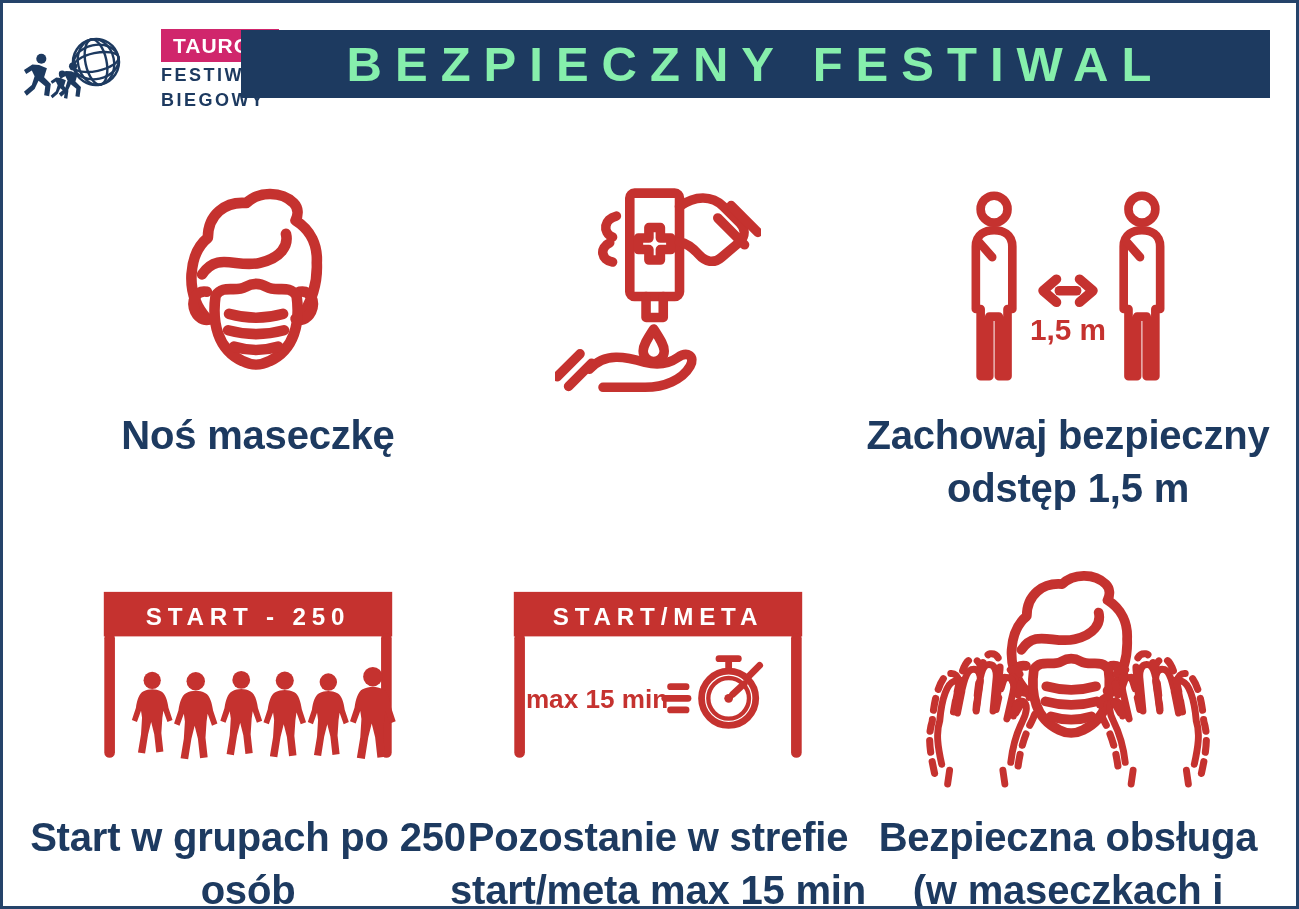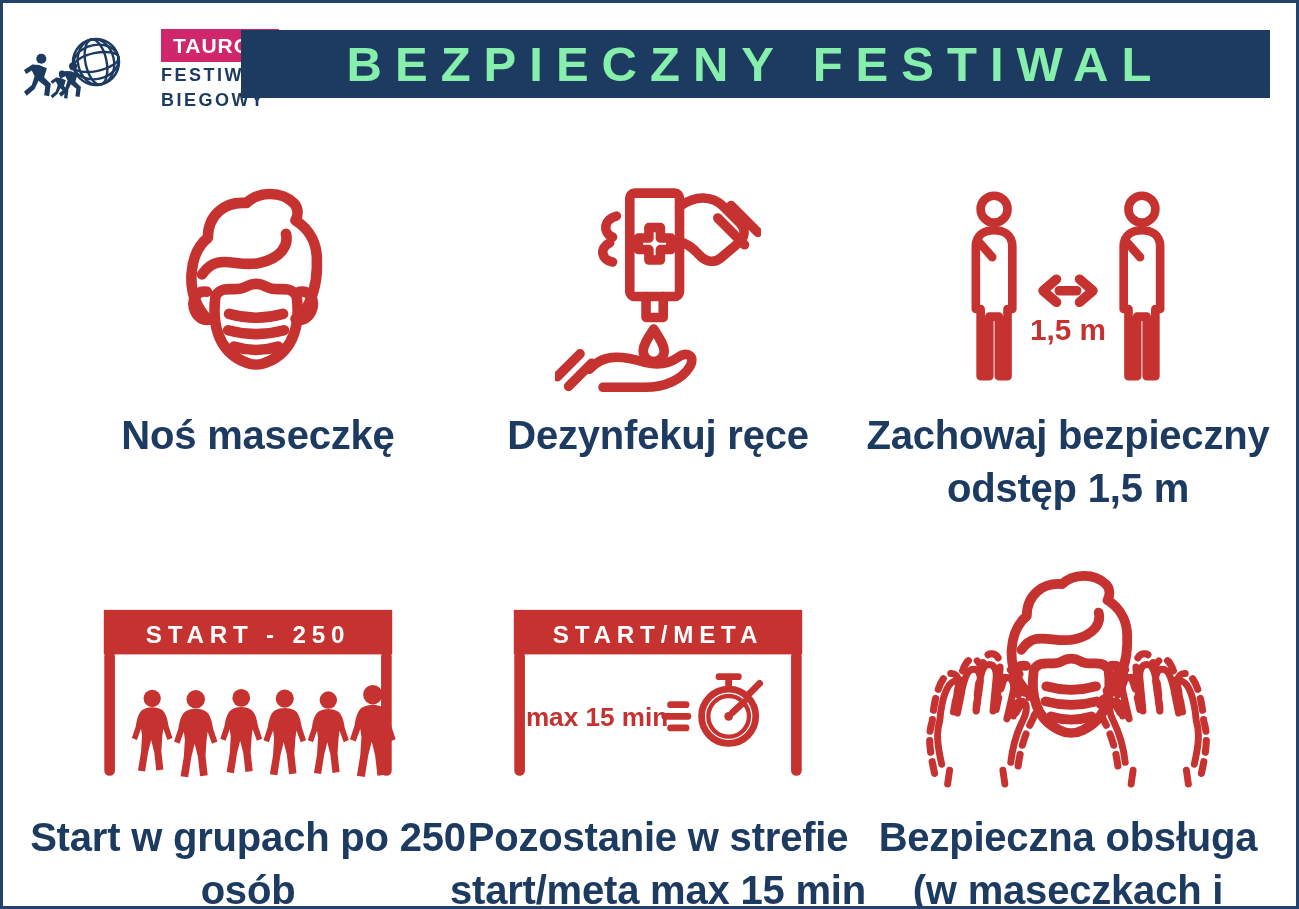--- a/index.html
+++ b/index.html
@@ -42,21 +42,21 @@
   }
   
   .tile{position:absolute;display:flex;flex-direction:column;align-items:center;}
   .t1{left:30px;top:172px;width:450px;}
   .t2{left:430px;top:172px;width:450px;}
   .t3{left:840px;top:172px;width:450px;}
   .t4{left:10px;top:558px;width:470px;}
   .t5{left:425px;top:558px;width:460px;}
   .t6{left:820px;top:558px;width:490px;}
   .icon-box{height:218px;display:flex;align-items:center;justify-content:center;}
-  .row2 .icon-box{height:222px;align-items:flex-end;padding-top:6px;}
+  .row2 .icon-box{height:222px;align-items:center;padding-top:6px;}
   .caption{
     margin-top:16px;text-align:center;color:var(--navy);
     font-size:40px;font-weight:600;line-height:1.32;
     white-space:pre-line;letter-spacing:-0.2px;
   }
   .row2 .caption{margin-top:22px;}
   
   .rs{stroke:var(--red);fill:none;stroke-linecap:round;stroke-linejoin:round;}
   .rf{fill:var(--red);stroke:none;}
   .ns{stroke:var(--navy);fill:none;stroke-linecap:round;stroke-linejoin:round;}
@@ -160,21 +160,20 @@
         <path d="M57,72 c-11,5 -9,18 3,20"></path>
         <path d="M130,34 c16,-12 34,-12 46,0 l17,17 c6,6 6,14 0,20 l-19,16 c-8,7 -17,5 -24,-3 c-7,-8 -14,-12 -20,-13"></path>
         <path d="M170,46 l28,28"></path>
         <path d="M184,33 l28,28"></path>
         <path d="M103,162 c-7,11 -11,17 -11,23 a11,11 0 0,0 22,0 c0,-6 -4,-12 -11,-23 Z"></path>
         <path d="M36,204 c16,-18 38,-13 58,-7 c12,3 24,2 34,-5 c10,-7 19,-2 13,9 c-8,14 -27,22 -47,22 l-44,0"></path>
         <path d="M38,198 l-24,24"></path>
         <path d="M26,188 l-24,24"></path>
       </svg>
     </div>
-    <div class="caption">Dezynfekuj ręce</div>
   </div>
 
   <div class="tile t3 row1">
     <div class="icon-box">
       <svg width="240" height="205" viewBox="0 0 250 205">
         <use href="#stickPerson" x="48" y="8"></use>
         <use href="#stickPerson" x="202" y="8"></use>
         <g class="rs" stroke-width="10">
           <path d="M113,97 L99,109 L113,121"></path>
           <path d="M137,97 L151,109 L137,121"></path>

